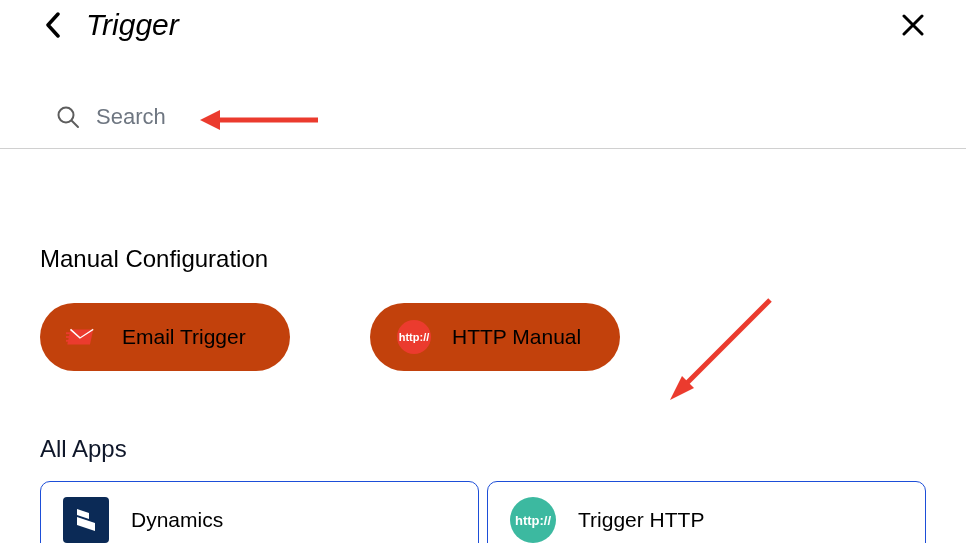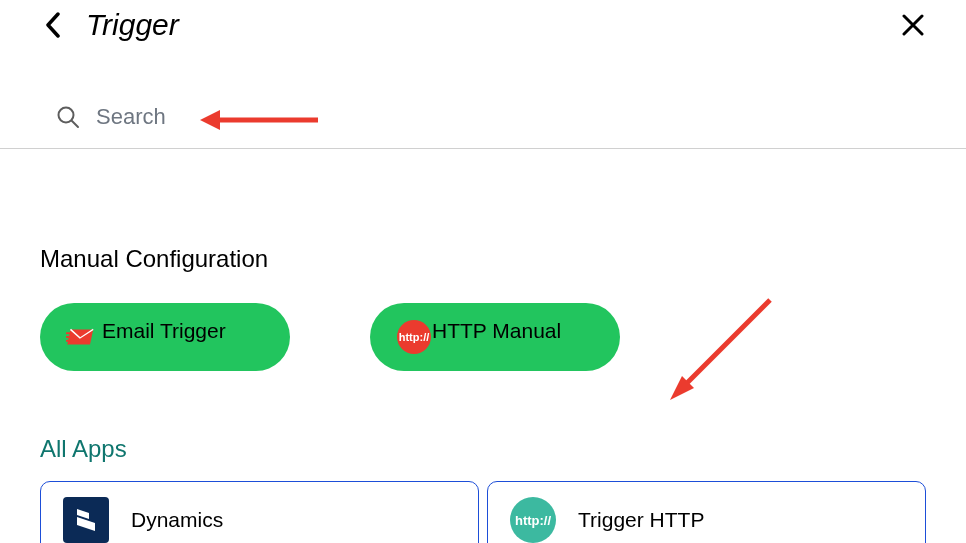--- a/index.html
+++ b/index.html
@@ -84,22 +84,23 @@
       margin-top: 96px;
     }
     .manual-row {
       display: flex;
       gap: 80px;
       padding: 0 40px;
       margin-top: 30px;
     }
     .pill-card {
       display: flex;
-      align-items: flex-start;
-      background: #22c55e;
+      align-items: center;
+      gap: 20px;
+      background: #c2410c;
       border-radius: 36px;
       padding: 16px 34px 16px 26px;
       cursor: pointer;
       min-width: 250px;
     }
     .pill-icon {
       width: 36px;
       height: 36px;
       display: flex;
       align-items: center;
@@ -107,21 +108,21 @@
       flex-shrink: 0;
     }
     .pill-label {
       font-size: 21px;
       font-weight: 500;
       color: #000;
     }
     .all-apps-title {
       font-size: 24px;
       font-weight: 400;
-      color: #0f766e;
+      color: #0f172a;
       padding: 0 40px;
       margin-top: 64px;
     }
     .apps-row {
       display: flex;
       gap: 8px;
       padding: 0 40px;
       margin-top: 18px;
     }
     .app-card {

